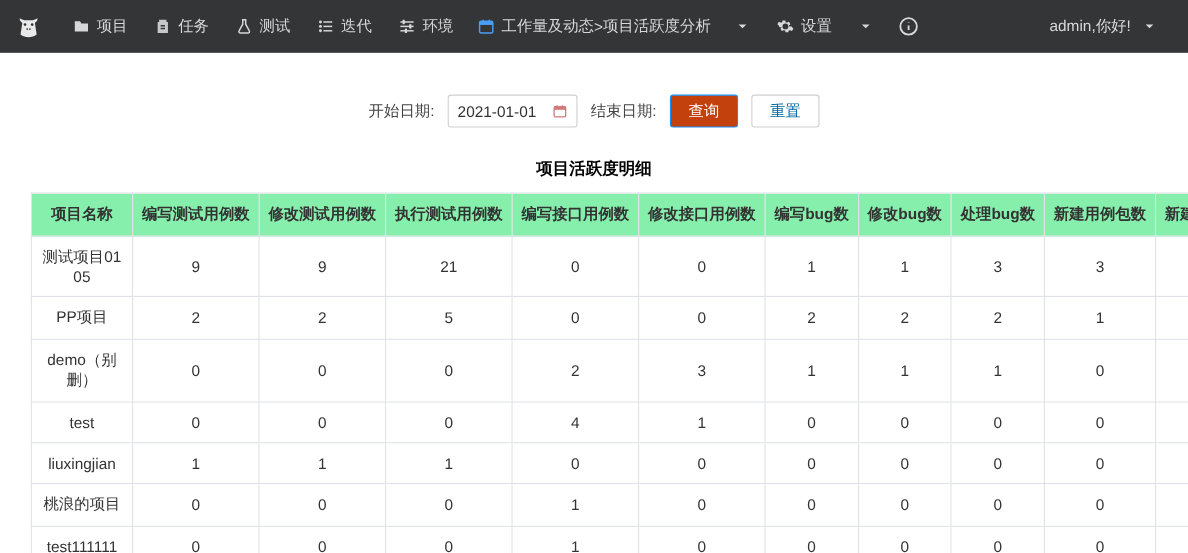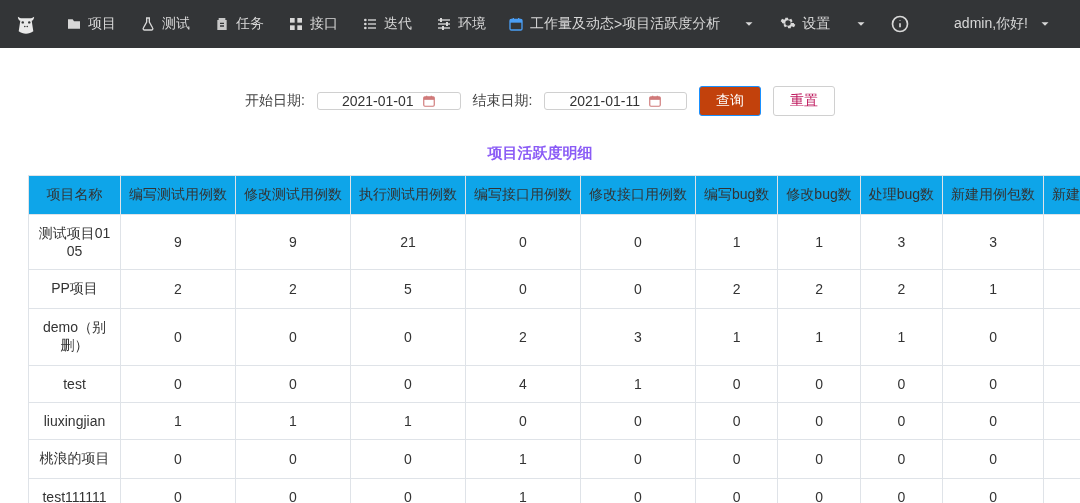--- a/index.html
+++ b/index.html
@@ -43,78 +43,78 @@
       padding: 0 8px;
       height: 48px;
       white-space: nowrap;
     }
     .breadcrumb-nav .nicon { margin-right: 6px; display:inline-flex;}
     .chev {
       display: inline-flex; align-items: center; justify-content: center;
       padding: 0 10px; cursor: pointer;
     }
     .chev svg { width: 14px; height: 14px; }
-    .settings-item { display: flex; padding: 0 10px; cursor: pointer;}
+    .settings-item { display: flex; align-items: center; padding: 0 10px; cursor: pointer;}
     .settings-item .nicon { margin-right:6px; display:inline-flex;}
     .info-circle { display: inline-flex; padding: 0 8px; cursor: pointer;}
     .nav-right { display: flex; align-items: center; margin-left: auto; }
     .user-greeting { display:flex; align-items:center; padding:0 8px; cursor:pointer;justify-content:space-between;}
     
     .content { padding: 18px 28px; }
     .filter-bar {
       display: flex; align-items: center; justify-content: center;
       gap: 12px;
       margin: 20px 0 28px;
       color: #555;
     }
     .flabel { font-size: 14px; color:#444; }
     .date-input {
       display:inline-flex; align-items:center;
       border: 1px solid #d0d0d0;
       border-radius: 3px;
-      height: 18px;
-      padding: 0 24px;
+      height: 30px;
+      padding: 0 8px;
       min-width: 118px;
       background:#fff;
       color:#333;
     }
     .date-input .dt-text { flex:1; font-size:14px;}
     .date-input .cal-icon { margin-left:8px; display:inline-flex;}
     .btn {
       height: 30px; padding: 0 16px;
       border-radius: 3px; font-size:14px;
       display:inline-flex; align-items:center; justify-content:center;
       cursor:pointer;
     }
     .btn-primary { background:#c2410c; color:#fff; border:1px solid #1890ff;}
-    .btn-default { background:#fff; color:#be185d; border:1px solid #d0d0d0;}
+    .btn-default { background:#fff; color:#0369a1; border:1px solid #d0d0d0;}
     
     .table-title {
       text-align:center;
-      color: #8b5cf6;
+      color: #000000;
       font-weight:700;
       font-size:15px;
       margin-bottom: 12px;
     }
     
     table.data {
       width: 100%;
       border-collapse: collapse;
       table-layout: auto;
     }
     table.data th, table.data td {
       border: 1px solid #dfe3e8;
       padding: 10px 8px;
       text-align: center;
       font-size: 14px;
     }
     table.data th {
-      background: #0ea5e9;
+      background: #86efac;
       color:#333;
-      font-weight:400;
+      font-weight:700;
       white-space: nowrap;
     }
     table.data td.name-cell {
       min-width: 92px;
       max-width: 96px;
       word-break: break-all;
     }
     table.data tbody tr td { color:#333; }
   </style>
 </head>
@@ -134,45 +134,34 @@
     <div class="nav-item">
       <span class="nicon">
           <svg width="16" height="16" viewBox="0 0 24 24" fill="currentColor">
             <path d="M3 5h7l2 3h9v11H3z"></path>
           </svg>
         </span>
       <span>项目</span>
     </div>
     <div class="nav-item">
       <span class="nicon">
+          <svg width="16" height="16" viewBox="0 0 24 24" fill="currentColor">
+            <path d="M7 3h10v3H7zM5 6h14v15H5z" opacity=".9"></path>
+            <path d="M9 11h6M9 15h6" stroke="#333537" stroke-width="2"></path>
+          </svg>
+        </span>
+      <span>任务</span>
+    </div>
+    <div class="nav-item">
+      <span class="nicon">
           <svg width="16" height="16" viewBox="0 0 24 24" fill="none" stroke="currentColor" stroke-width="2">
             <path d="M9 3h6M10 3v6l-5 9a2 2 0 0 0 2 3h10a2 2 0 0 0 2-3l-5-9V3"></path>
           </svg>
         </span>
       <span>测试</span>
-    </div>
-    <div class="nav-item">
-      <span class="nicon">
-          <svg width="16" height="16" viewBox="0 0 24 24" fill="currentColor">
-            <path d="M7 3h10v3H7zM5 6h14v15H5z" opacity=".9"></path>
-            <path d="M9 11h6M9 15h6" stroke="#333537" stroke-width="2"></path>
-          </svg>
-        </span>
-      <span>任务</span>
-    </div>
-    <div class="nav-item">
-      <span class="nicon">
-          <svg width="16" height="16" viewBox="0 0 24 24" fill="currentColor">
-            <rect x="3" y="3" width="7" height="7"></rect>
-            <rect x="14" y="3" width="7" height="7"></rect>
-            <rect x="3" y="14" width="7" height="7"></rect>
-            <rect x="14" y="14" width="7" height="7"></rect>
-          </svg>
-        </span>
-      <span>接口</span>
     </div>
     <div class="nav-item">
       <span class="nicon">
           <svg width="16" height="16" viewBox="0 0 24 24" fill="currentColor">
             <circle cx="5" cy="6" r="2"></circle>
             <rect x="9" y="5" width="12" height="2"></rect>
             <circle cx="5" cy="12" r="2"></circle>
             <rect x="9" y="11" width="12" height="2"></rect>
             <circle cx="5" cy="18" r="2"></circle>
             <rect x="9" y="17" width="12" height="2"></rect>
@@ -250,30 +239,20 @@
       <span class="dt-text">2021-01-01</span>
       <span class="cal-icon">
         <svg width="14" height="14" viewBox="0 0 24 24" fill="#d07a7a">
             <rect x="3" y="5" width="18" height="16" rx="2" fill="none" stroke="#d07a7a" stroke-width="2"></rect>
             <rect x="3" y="5" width="18" height="5"></rect>
             <path d="M8 3v4M16 3v4" stroke="#d07a7a" stroke-width="2"></path>
           </svg>
       </span>
     </div>
     <span class="flabel">结束日期:</span>
-    <div class="date-input">
-      <span class="dt-text">2021-01-11</span>
-      <span class="cal-icon">
-        <svg width="14" height="14" viewBox="0 0 24 24" fill="#d07a7a">
-            <rect x="3" y="5" width="18" height="16" rx="2" fill="none" stroke="#d07a7a" stroke-width="2"></rect>
-            <rect x="3" y="5" width="18" height="5"></rect>
-            <path d="M8 3v4M16 3v4" stroke="#d07a7a" stroke-width="2"></path>
-          </svg>
-      </span>
-    </div>
     <div class="btn btn-primary">
       <span>查询</span>
     </div>
     <div class="btn btn-default">
       <span>重置</span>
     </div>
   </div>
 
   <div class="table-title">项目活跃度明细</div>
 

